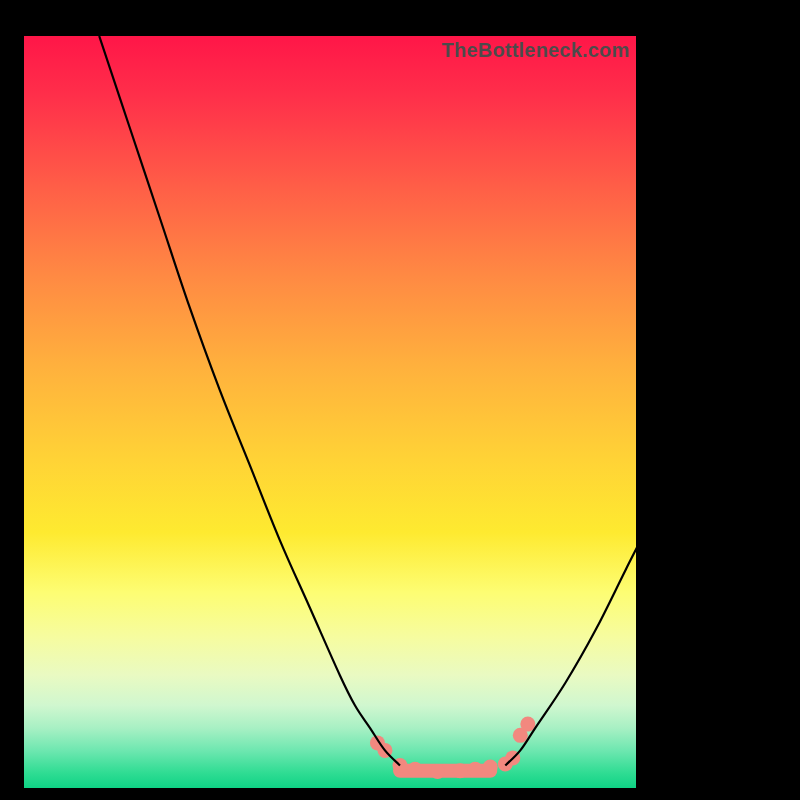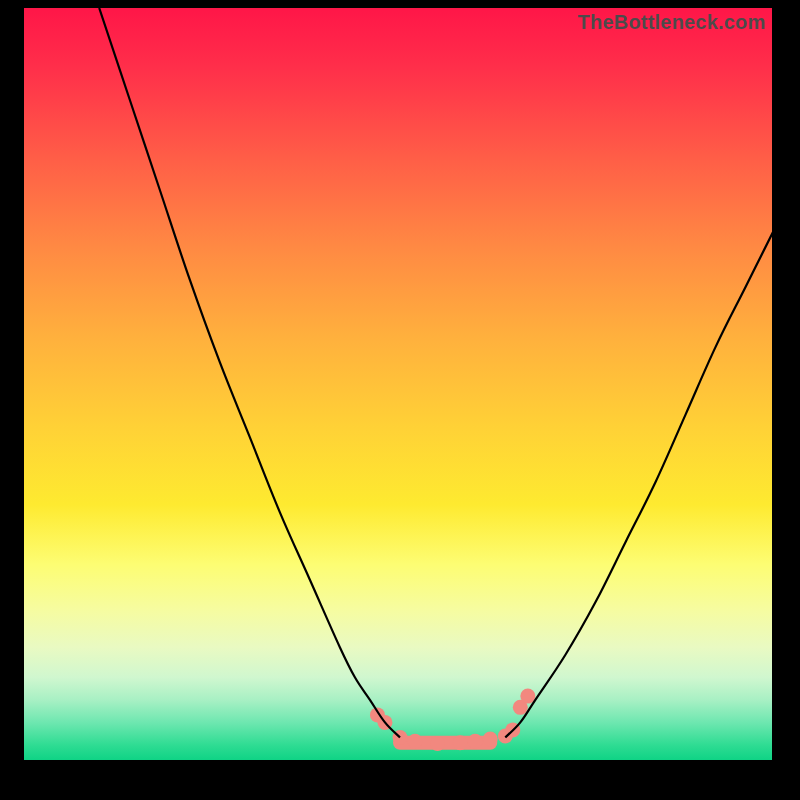--- a/index.html
+++ b/index.html
@@ -7,22 +7,22 @@
     padding: 0;
     width: 800px;
     height: 800px;
     background: #000;
     overflow: hidden;
     font-family: Arial, Helvetica, sans-serif;
   }
   .frame {
     position: absolute;
     left: 24px;
-    top: 8px;
-    width: 748px;
+    top: 36px;
+    width: 612px;
     height: 752px;
     background: linear-gradient(to bottom,
       #ff1648 0%,
       #ff2f4a 8%,
       #ff5e47 20%,
       #ff8a43 32%,
       #ffb13d 44%,
       #ffd236 56%,
       #feea30 66%,
       #fdfd73 74%,

